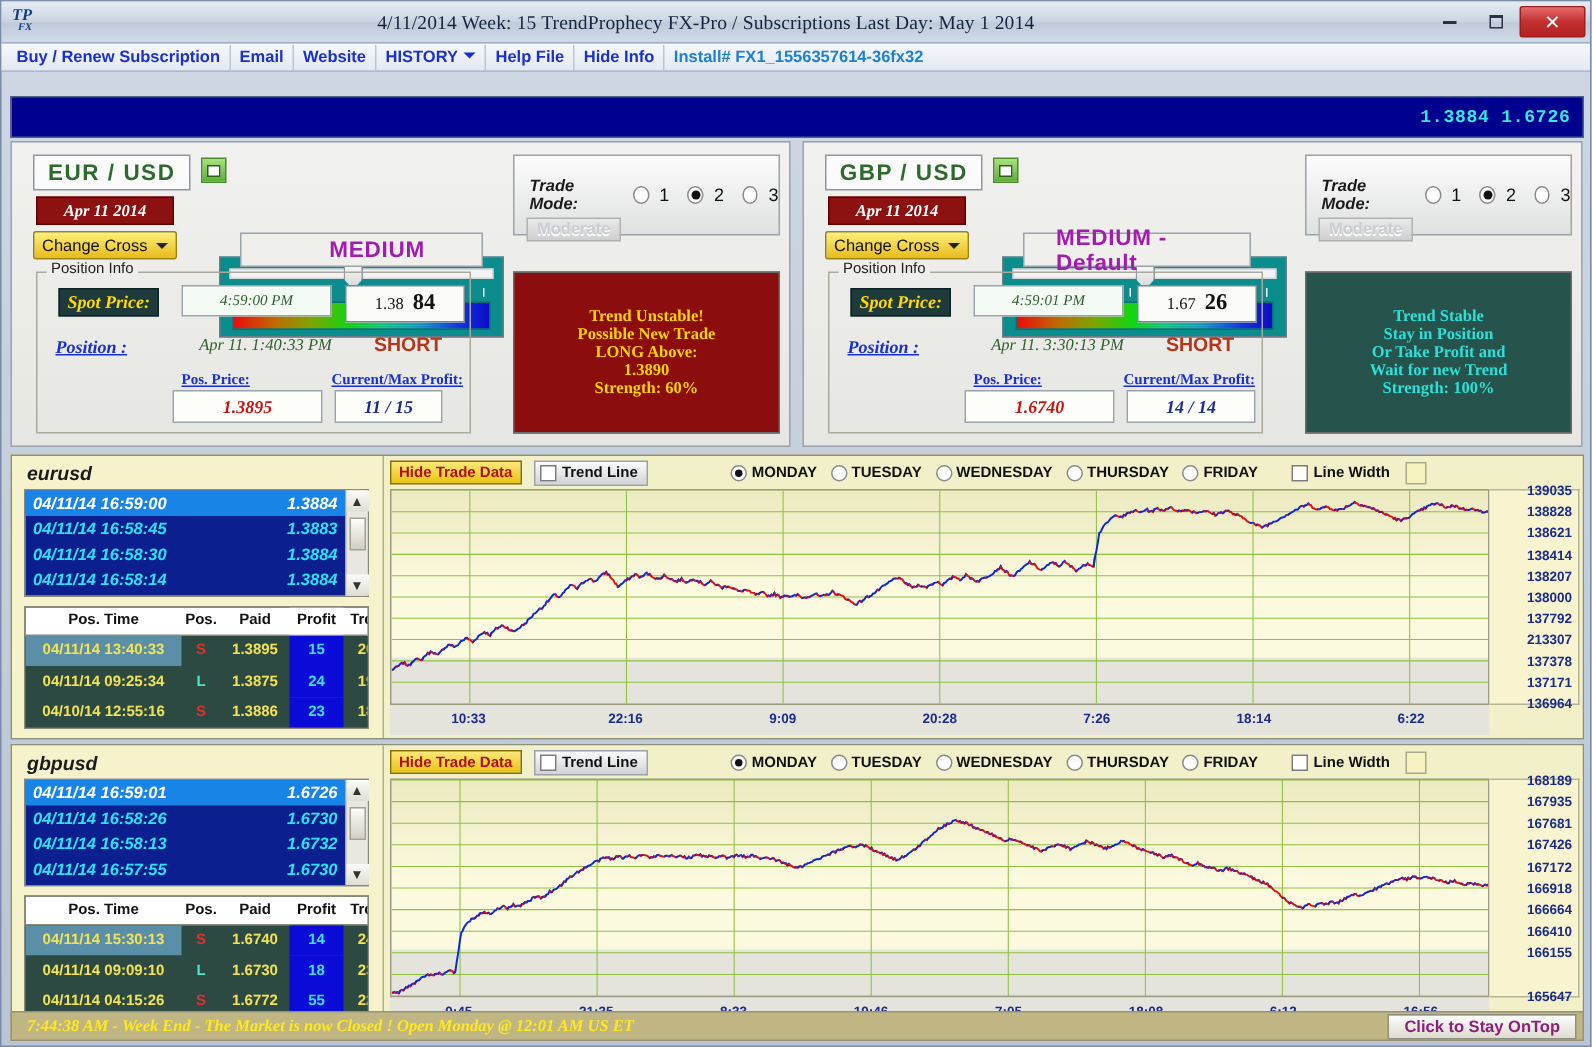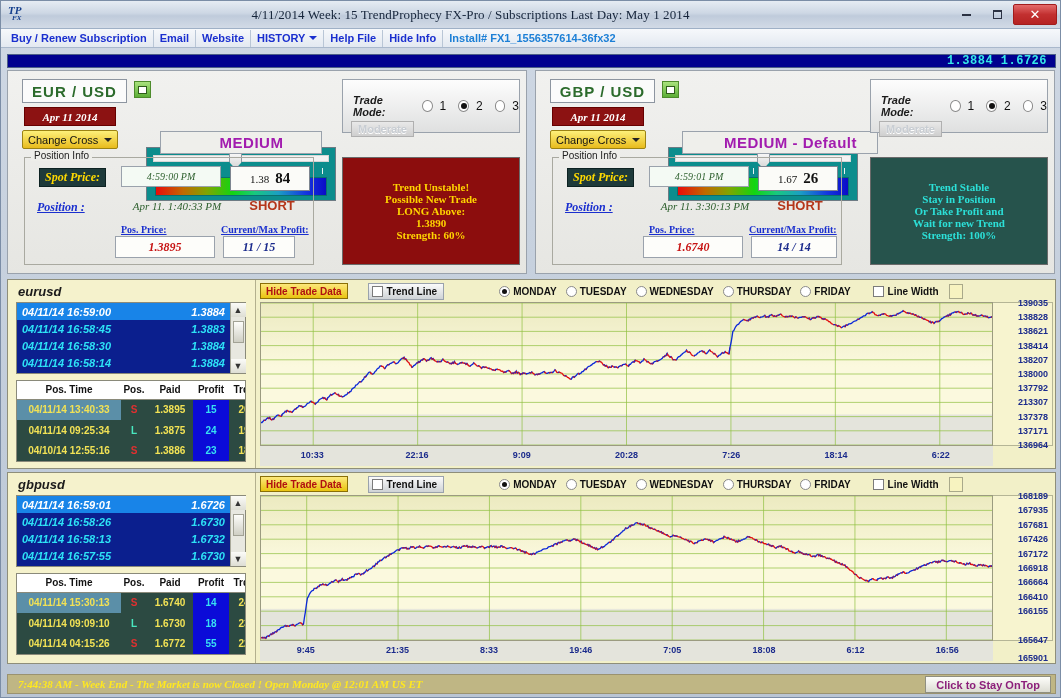--- a/index.html
+++ b/index.html
@@ -78,21 +78,21 @@
   #menubar .mi:first-child { border-left: none; }
   #menubar .mi.install { color: #1c7fd6; border-left: 1px solid #b9c6d6; }
   #menubar .caret {
     display: inline-block; margin-left: 4px;
     border-left: 4px solid transparent; border-right: 4px solid transparent;
     border-top: 4px solid #1a2fcf; vertical-align: 2px;
   }
 
   
   #quotestrip {
-    height: 14px; margin: 6px 4px 0 6px;
+    height: 28px; margin: 16px 4px 0 6px;
     background: #00008f;
     border: 1px solid #4d5f88;
     display: flex; align-items: center; justify-content: flex-end;
     padding-right: 8px;
   }
   #quotestrip .q {
     font: bold 12px "Liberation Mono", monospace;
     color: #35e8e8; letter-spacing: .5px;
   }
 
@@ -389,21 +389,21 @@
     display: flex; align-items: center; gap: 0px;
     padding-left: 4px;
   }
   .btn-hide {
     background: linear-gradient(#fde87a, #e9c410);
     border: 1px solid #8a6f06;
     font: bold 10px "Liberation Sans", sans-serif; color: #b01010;
     padding: 1px 5px; height: 16px; line-height: 13px;
   }
   .btn-trendline {
-    margin-left: 20px;
+    margin-left: 8px;
     background: linear-gradient(#fbfbfb, #cfd3d6);
     border: 1px solid #9aa2ac;
     height: 17px; display: flex; align-items: center; gap: 4px;
     padding: 0 6px 0 3px;
     font: bold 10px "Liberation Sans", sans-serif; color: #111;
   }
   .cb {
     width: 11px; height: 11px; background: #fff;
     border: 1px solid #7b7b7b; display: inline-block;
   }
@@ -592,21 +592,21 @@
           <i style="left:4%"></i>
             <i style="left:22%"></i>
             <i style="left:44%"></i>
             <i style="left:63%"></i>
             <i style="left:81%"></i>
             <i style="left:97%"></i>
         </div>
         <div class="gauge-bar"></div>
       </div>
 
-      <div class="levelbox" style="left:146px; width:196px;">MEDIUM - Default</div>
+      <div class="levelbox" style="left:146px; width:152px;">MEDIUM - Default</div>
 
       <div class="trademode" style="left:334px;">
         <div class="tm-row">
           <span>Trade Mode:</span>
           <span class="radio"></span>
             <span class="rl">1</span>
           <span class="radio on"></span>
             <span class="rl">2</span>
           <span class="radio"></span>
             <span class="rl">3</span>

